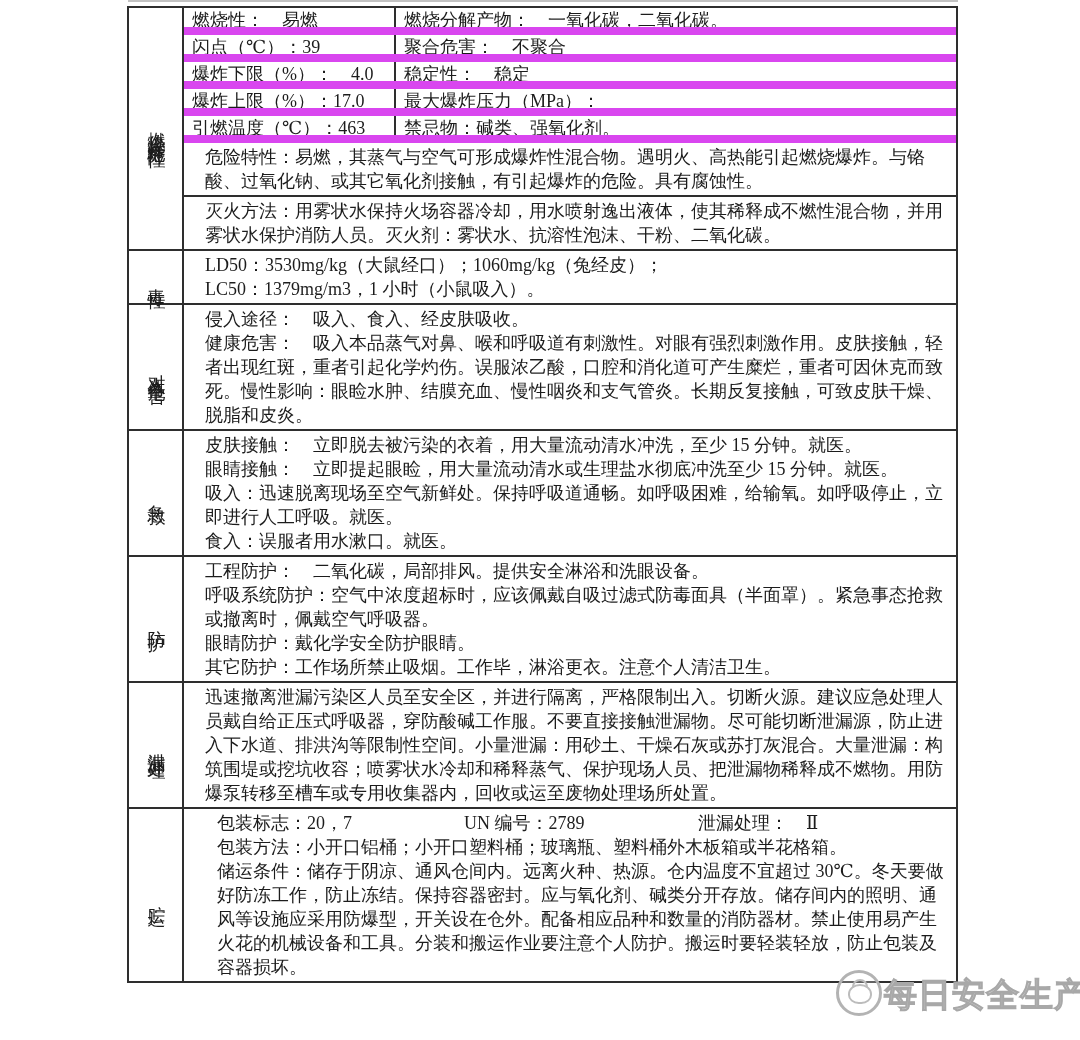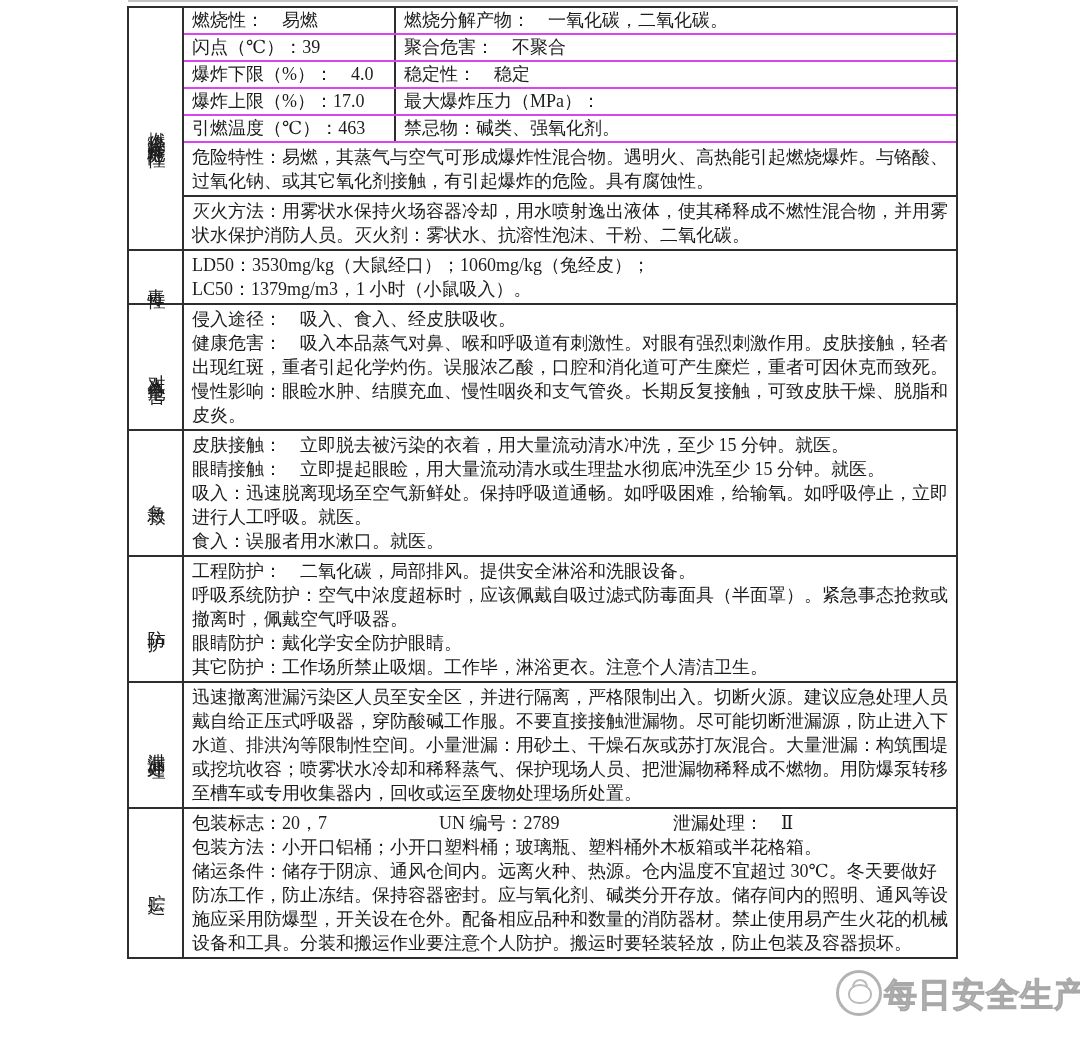--- a/index.html
+++ b/index.html
@@ -11,43 +11,43 @@
   }
   .cutline {
     position:absolute; left:128px; top:0; width:830px; height:2px;
     background:#c2c2c2;
   }
   .msds {
     position:absolute; left:127px; top:6px; width:831px;
     border:2px solid #2e2e2e; background:#fff;
   }
   .section { display:flex; border-bottom:2px solid #2e2e2e; }
-  .section:last-child { border-bottom:none; }
+  .section:last-child { border-bottom:none;gap:12px; }
   .label-cell {
     flex:0 0 55px; width:55px; border-right:2px solid #2e2e2e;
     display:flex; align-items:center; justify-content:center;
     font-size:18px;
   }
   .label-cell span {
     writing-mode:vertical-lr; text-orientation:upright;
     letter-spacing:3px; line-height:1.1; display:block;
   }
   .content { flex:1; min-width:0; display:flex; flex-direction:column; }
-  .pair-row { display:flex; height:27px; border-bottom:2px solid #d946ef;justify-content:flex-end; }
+  .pair-row { display:flex; height:27px; border-bottom:8px solid #d946ef;justify-content:flex-end; }
   .pair-left {
     flex:0 0 212px; border-right:2px solid #2e2e2e;
     padding:0 6px 0 8px; font-size:18px; line-height:24px;
     white-space:nowrap; overflow:hidden;
   }
   .pair-right {
     flex:1; padding:0 6px 12px 8px; font-size:18px; line-height:24px;
     white-space:nowrap; overflow:hidden;
   }
   .block {
-    font-size:18px; line-height:24px; padding:2px 8px 2px 8px;
+    font-size:18px; line-height:24px; padding:2px 8px 2px 21px;
   }
   .block.bordered { border-bottom:2px solid #2e2e2e; }
   .block.grow { flex:1; }
   .pack-row { display:flex; white-space:nowrap; }
   .pk1 { width:247px; }
   .pk2 { width:234px; }
   .watermark-text {
     position:absolute; left:884px; top:973px; z-index:6;
     font-family:"Liberation Sans","DejaVu Sans",sans-serif;
     font-size:33px; font-weight:bold; letter-spacing:1px;

